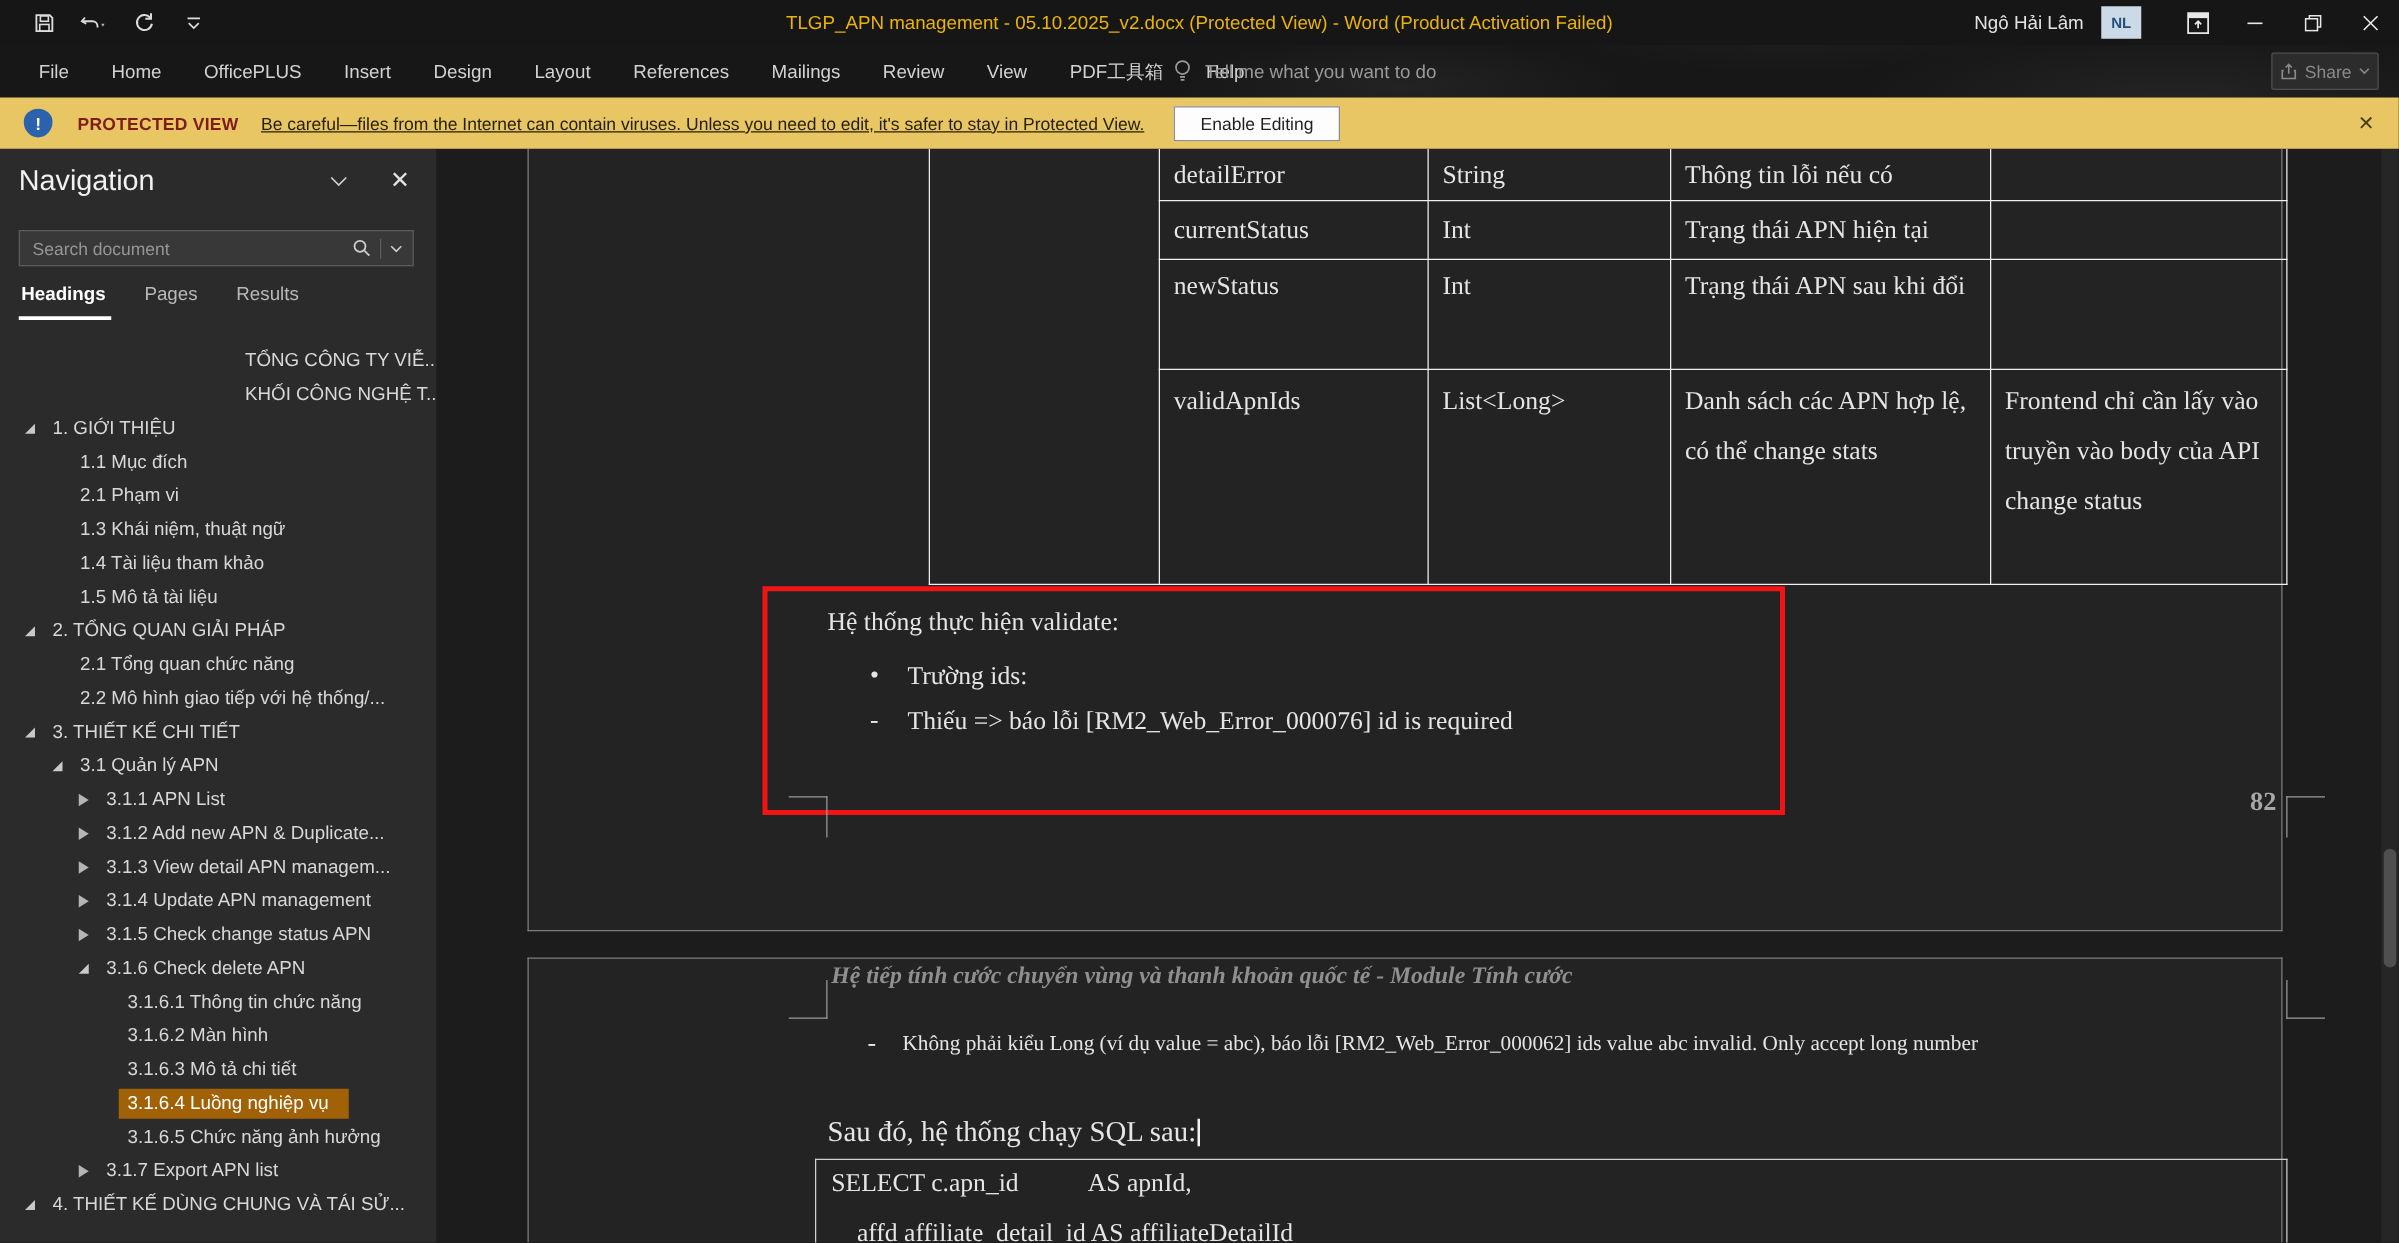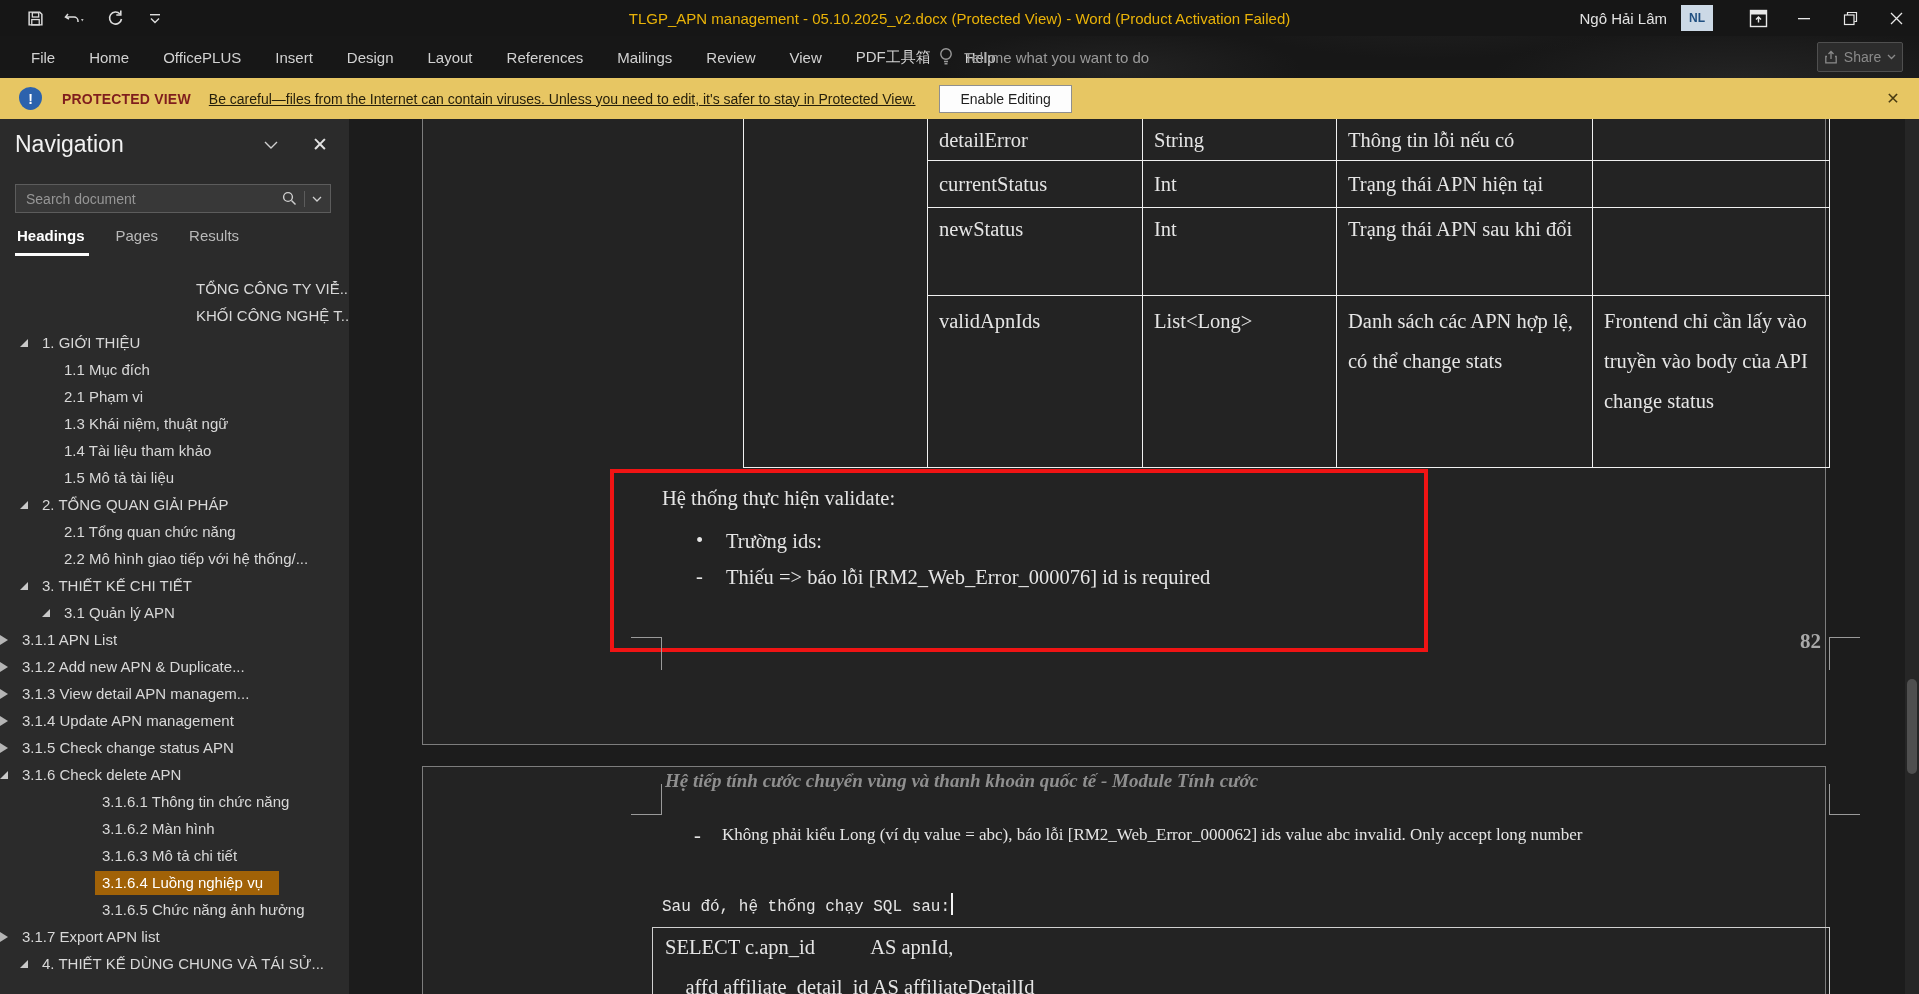--- a/index.html
+++ b/index.html
@@ -60,21 +60,21 @@
   .nav-search input::placeholder { color:#969696; }
   .ns-icons { display:flex; align-items:center; gap:7px; padding-right:8px; color:#cfcfcf; }
   .ns-sep { width:1px; height:16px; background:#5c5c5c; }
   .nav-tabs { position:absolute; left:17px; top:108px; display:flex; gap:31px; }
   .ntab { color:#b9b9b9; font-size:15px; padding-bottom:12px; position:relative; }
   .ntab.active { color:#ffffff; font-weight:bold; }
   .ntab.active::after { content:""; position:absolute; left:-2px; right:-4px; bottom:0; height:3px; background:#fdfdfd; }
   .tree { position:absolute; left:0; top:156px; width:349px; }
   .tree-item { height:27px; display:flex; align-items:center; color:#d8d8d8; font-size:15px; white-space:nowrap; overflow:hidden; }
   .tree-item .arrow { width:22px; display:flex; align-items:center; justify-content:flex-start; flex:none; }
-  .lvl0 { padding-left:20px; } .lvl1 { padding-left:42px; } .lvl2 { }
+  .lvl0 { padding-left:20px; } .lvl1 { padding-left:42px; } .lvl2 { padding-left:63px; }
   .lvl3 { padding-left:102px; } .lvl4 { padding-left:196px; }
   .arrow i { display:block; width:0; height:0; }
   .ar-expanded .arrow i { border-bottom:8px solid #c9c9c9; border-left:8px solid transparent; }
   .ar-collapsed .arrow i { border-left:8px solid #b5b5b5; border-top:5px solid transparent; border-bottom:5px solid transparent; }
   .tree-item.selected .lbl { background:#a16207; color:#ffffff; padding:3px 16px 4px 7px; margin-left:-7px; }
 
   
   .doc { position:absolute; left:349px; top:119px; width:1570px; height:875px; background:#1c1c1c; overflow:hidden; }
   .doc-scroll { position:absolute; right:0; top:0; width:14px; height:875px; background:#262626; }
   .doc-thumb { position:absolute; right:2px; top:560px; width:10px; height:95px; background:#4f4f4f; border-radius:5px; }
@@ -93,21 +93,21 @@
   .marker { position:absolute; font-size:20.5px; }
 
   .crop { position:absolute; }
   .pagenum { position:absolute; left:1340px; top:510px; width:58px; text-align:right;
              font-family:"Liberation Serif",serif; font-weight:bold; font-size:21px; color:#a8a8a8; }
 
   .p2-header { position:absolute; left:242px; top:3px; font-family:"Liberation Serif",serif;
                font-style:italic; font-weight:bold; font-size:19px; color:#8f8f8f; }
   .p2-dash { position:absolute; left:299px; top:48px; width:1055px; font-size:17px; line-height:40px; }
   .p2-dashmark { position:absolute; left:271px; top:48px; font-size:20.5px; line-height:40px; }
-  .p2-sqlintro { position:absolute; left:239px; top:126px; font-size:16px;font-family:Liberation Mono, monospace; }
+  .p2-sqlintro { position:absolute; left:239px; top:126px; font-size:23px; }
   .caret { display:inline-block; width:2px; height:22px; background:#f2f2f2; vertical-align:-4px; margin-left:1px; }
   .sqlbox { position:absolute; left:229px; top:160px; width:1178px; height:110px; border:1px solid #d0d0d0; border-bottom:none; }
   .sql-line { position:absolute; left:12px; font-size:20.5px; white-space:pre; }
 </style>
 </head>
 <body>
 
 <div class="chrome-decor"></div>
 
 <div class="titlebar">

